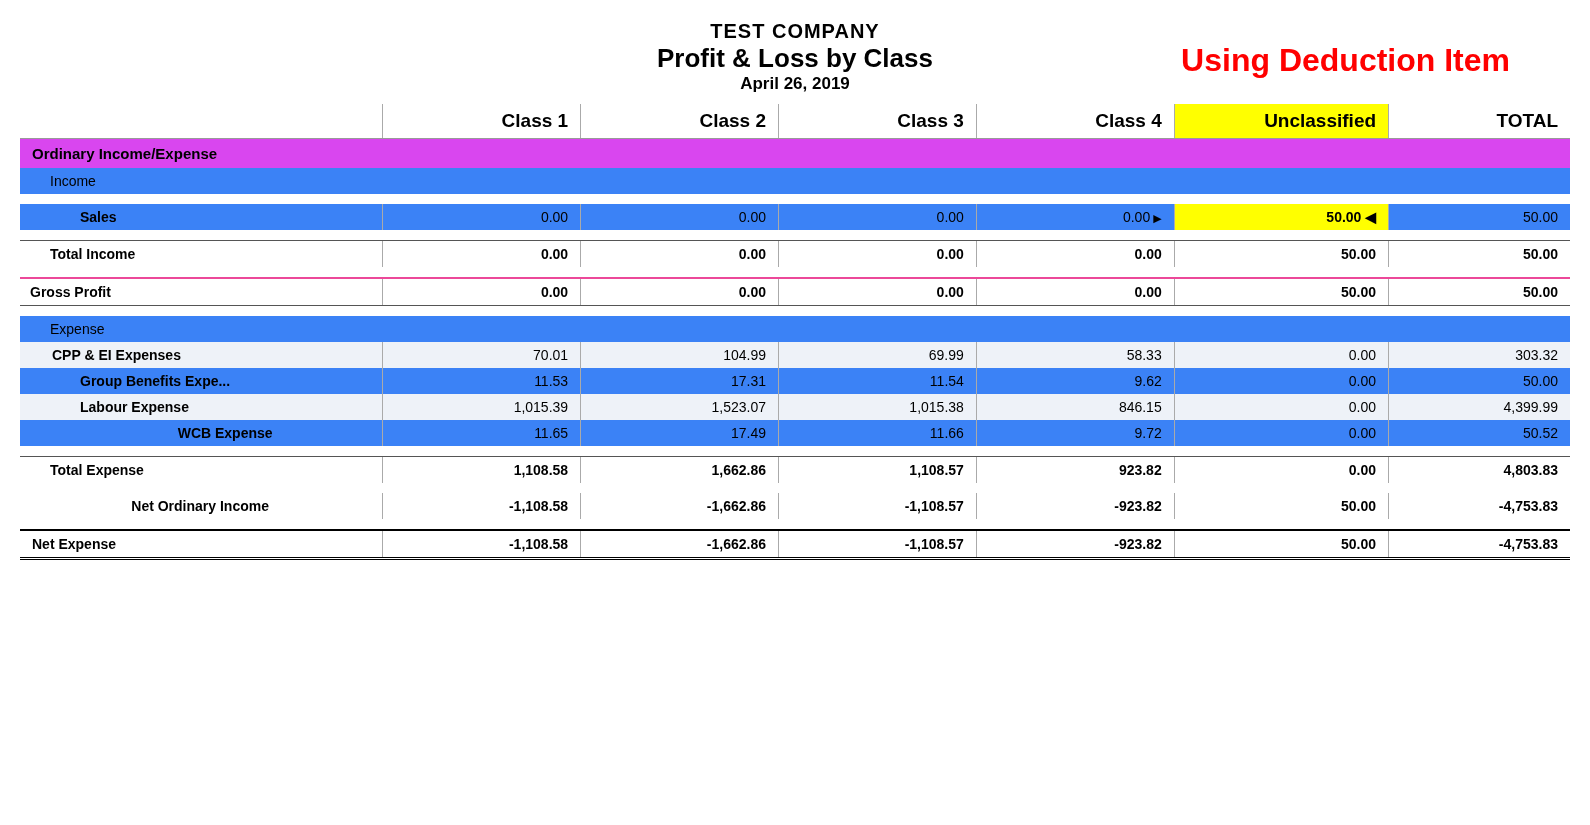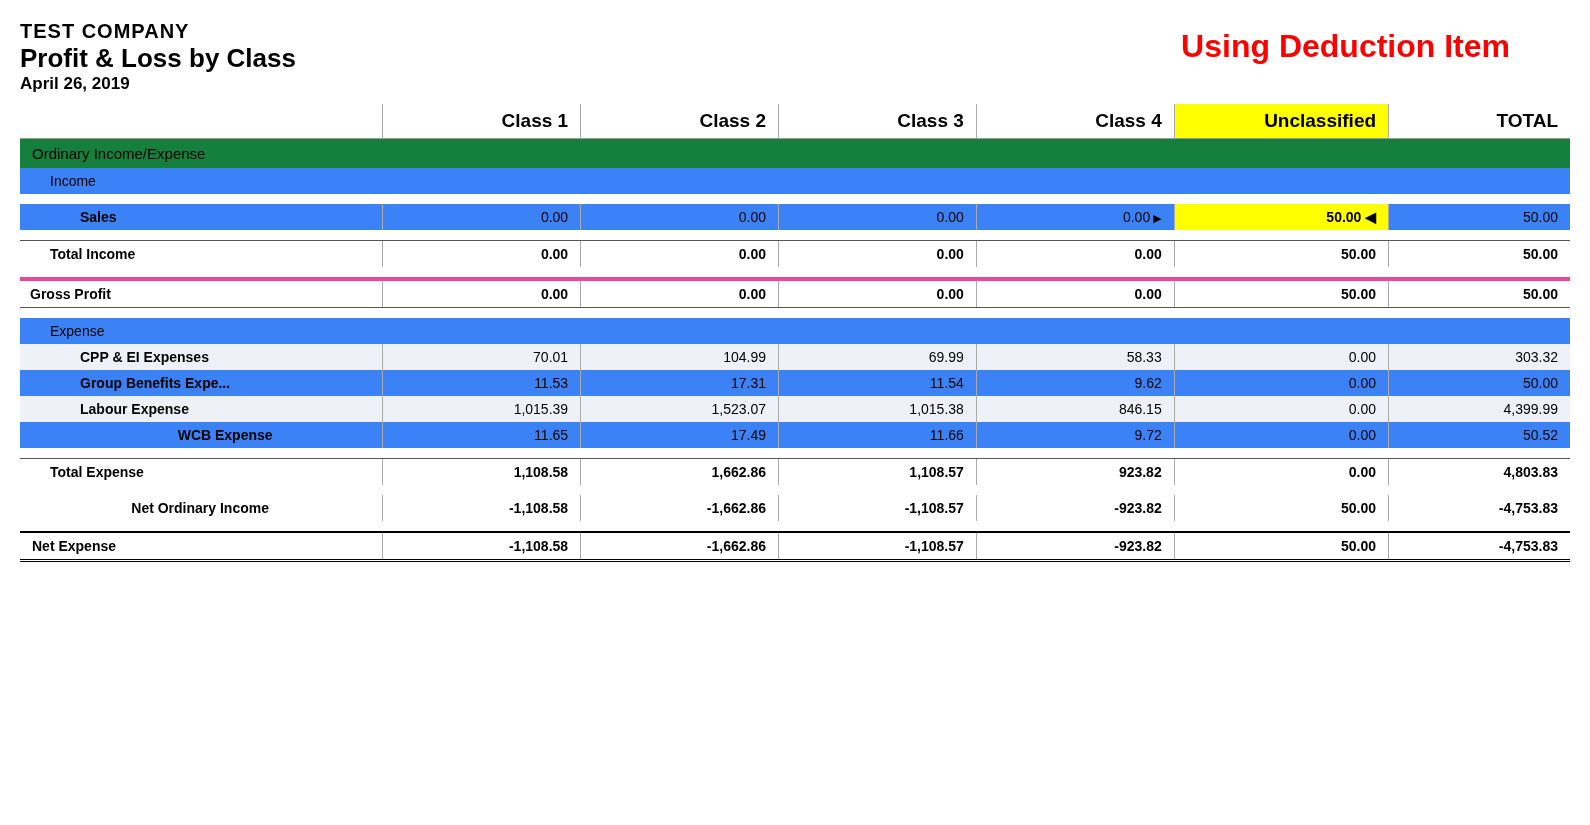--- a/index.html
+++ b/index.html
@@ -4,38 +4,39 @@
   <style>
     * { box-sizing: border-box; margin: 0; padding: 0; }
     body {
       font-family: Arial, sans-serif;
       background: #fff;
       padding: 20px;
       font-size: 14px;
       color: #000;
     }
     .report-header {
+      text-align: center;
       position: relative;
     }
     .report-header .company-name {
       font-size: 20px;
       font-weight: bold;
       letter-spacing: 1px;
     }
     .report-header .report-title {
       font-size: 26px;
       font-weight: bold;
     }
     .report-header .report-date {
       font-size: 17px;
       font-weight: bold;
     }
     .deduction-label {
       position: absolute;
-      top: 8px;
+      top: 22px;
       right: 60px;
       font-size: 32px;
       font-weight: bold;
       color: #ff0000;
     }
     table {
       width: 100%;
       border-collapse: collapse;
       margin-top: 10px;
     }
@@ -57,39 +58,39 @@
       vertical-align: middle;
     }
     td.label-col {
       text-align: left;
     }
     .col-separator {
       border-left: 1px solid #aaa;
     }
     
     .section-header td {
-      background: #15803d;
-      font-weight: normal;
+      background: #d946ef;
+      font-weight: bold;
       font-size: 15px;
       padding: 6px 12px;
     }
     .sub-header td {
       font-weight: normal;
       padding: 5px 12px;
     }
     
     .row-normal td { background: #3b82f6; }
     .row-alt td { background: #eef2f8; }
     .row-total td {
       font-weight: bold;
       border-top: 1px solid #555;
     }
     .row-gross-profit td {
       font-weight: bold;
-      border-top: 4px solid #ec4899;
+      border-top: 2px solid #ec4899;
       border-bottom: 1px solid #555;
     }
     .row-net-income td {
       font-weight: bold;
       border-top: 2px solid #000;
       border-bottom: 3px double #000;
     }
     .row-net-ordinary td {
       font-weight: bold;
     }
@@ -192,21 +193,21 @@
 
     <tr class="spacer-row">
         <td colspan="7"></td>
       </tr>
 
     <tr class="sub-header row-normal">
       <td colspan="7" class="label-col" style="padding-left:30px;">Expense</td>
     </tr>
 
     <tr class="row-alt">
-      <td class="label-col" style="padding-left:60px;font-weight:bold;margin-top:8px;">CPP &amp; EI Expenses</td>
+      <td class="label-col" style="padding-left:32px;font-weight:bold;margin-top:8px;">CPP &amp; EI Expenses</td>
       <td class="col-separator">70.01</td>
       <td class="col-separator">104.99</td>
       <td class="col-separator">69.99</td>
       <td class="col-separator">58.33</td>
       <td class="col-separator">0.00</td>
       <td class="col-separator">303.32</td>
     </tr>
 
     <tr class="row-normal">
       <td class="label-col" style="padding-left:60px;font-weight:bold;">Group Benefits Expe...</td>

